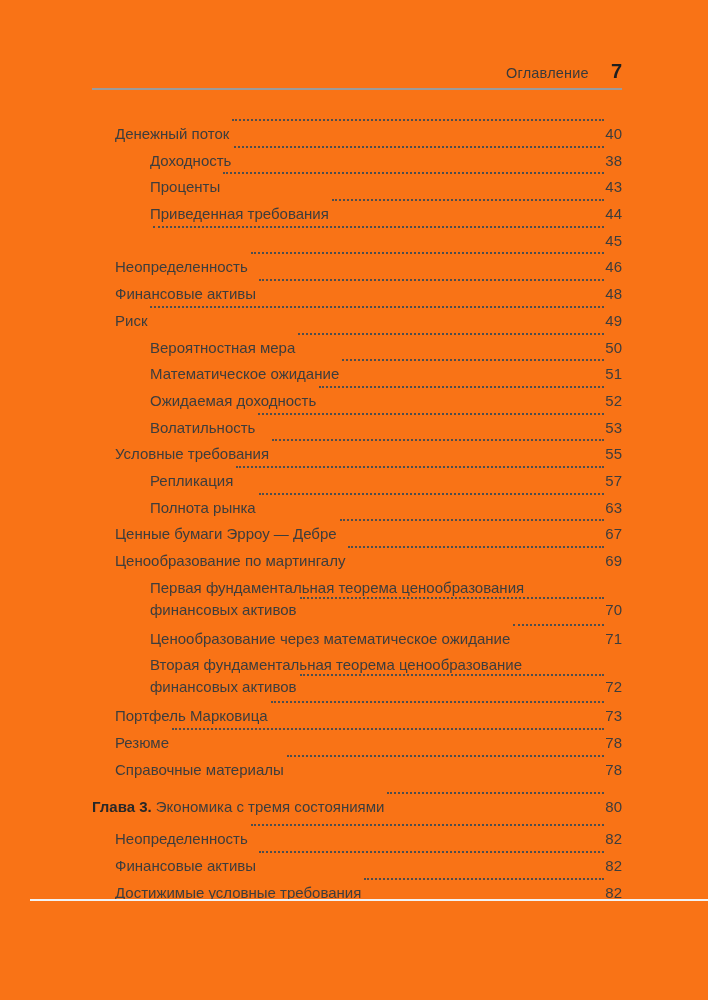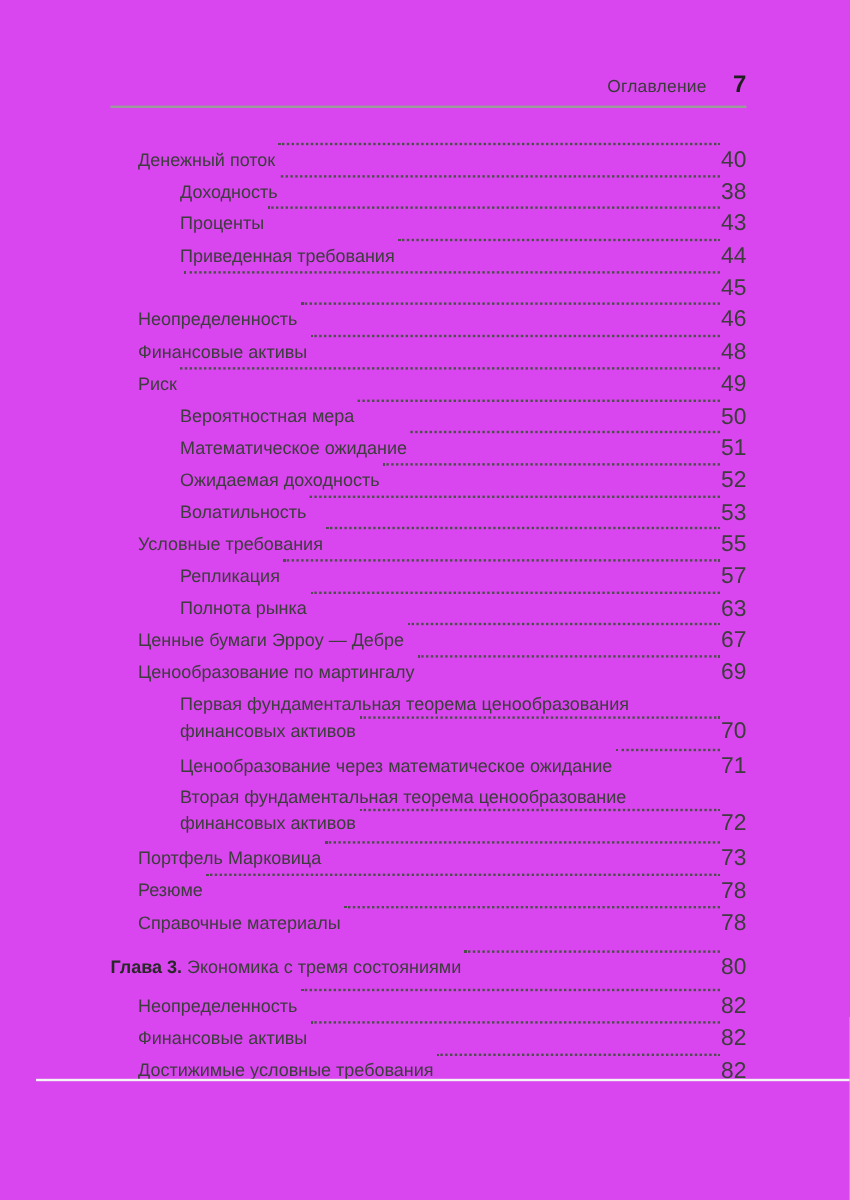--- a/index.html
+++ b/index.html
@@ -11,21 +11,21 @@
     height: 1000px;
     background: #ffffff;
     font-family: "Liberation Sans", "DejaVu Sans", sans-serif;
     color: #3d3d3d;
     overflow: hidden;
   }
   .page {
     position: relative;
     width: 708px;
     height: 1000px;
-    background: #d946ef;
+    background: #f97316;
   }
   .content {
     position: absolute;
     left: 92px;
     top: 0;
     width: 530px;
   }
   .running-header {
     display: flex;
     justify-content: flex-end;
@@ -78,21 +78,21 @@
     color: #282828;
   }
   .toc-leader {
     flex: 1;
     min-width: 6px;
     margin: 0 1px 0 3px;
     border-bottom: 2px dotted #4e4e4e;
     transform: translateY(-2px);
   }
   .toc-page {
-    font-size: 19px;
+    font-size: 15px;
     color: #3d3d3d;
     white-space: nowrap;
   }
   .bottom-artifact {
     position: absolute;
     left: 30px;
     right: 0;
     top: 899px;
     height: 2px;
     background: #f3f3f3;

